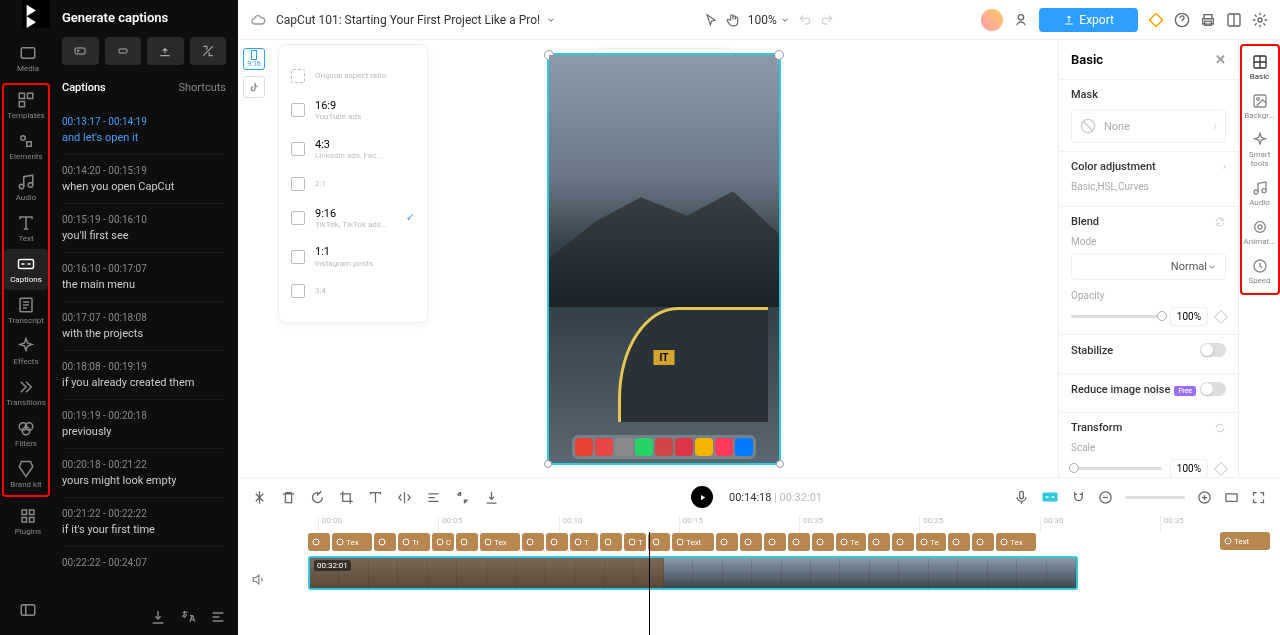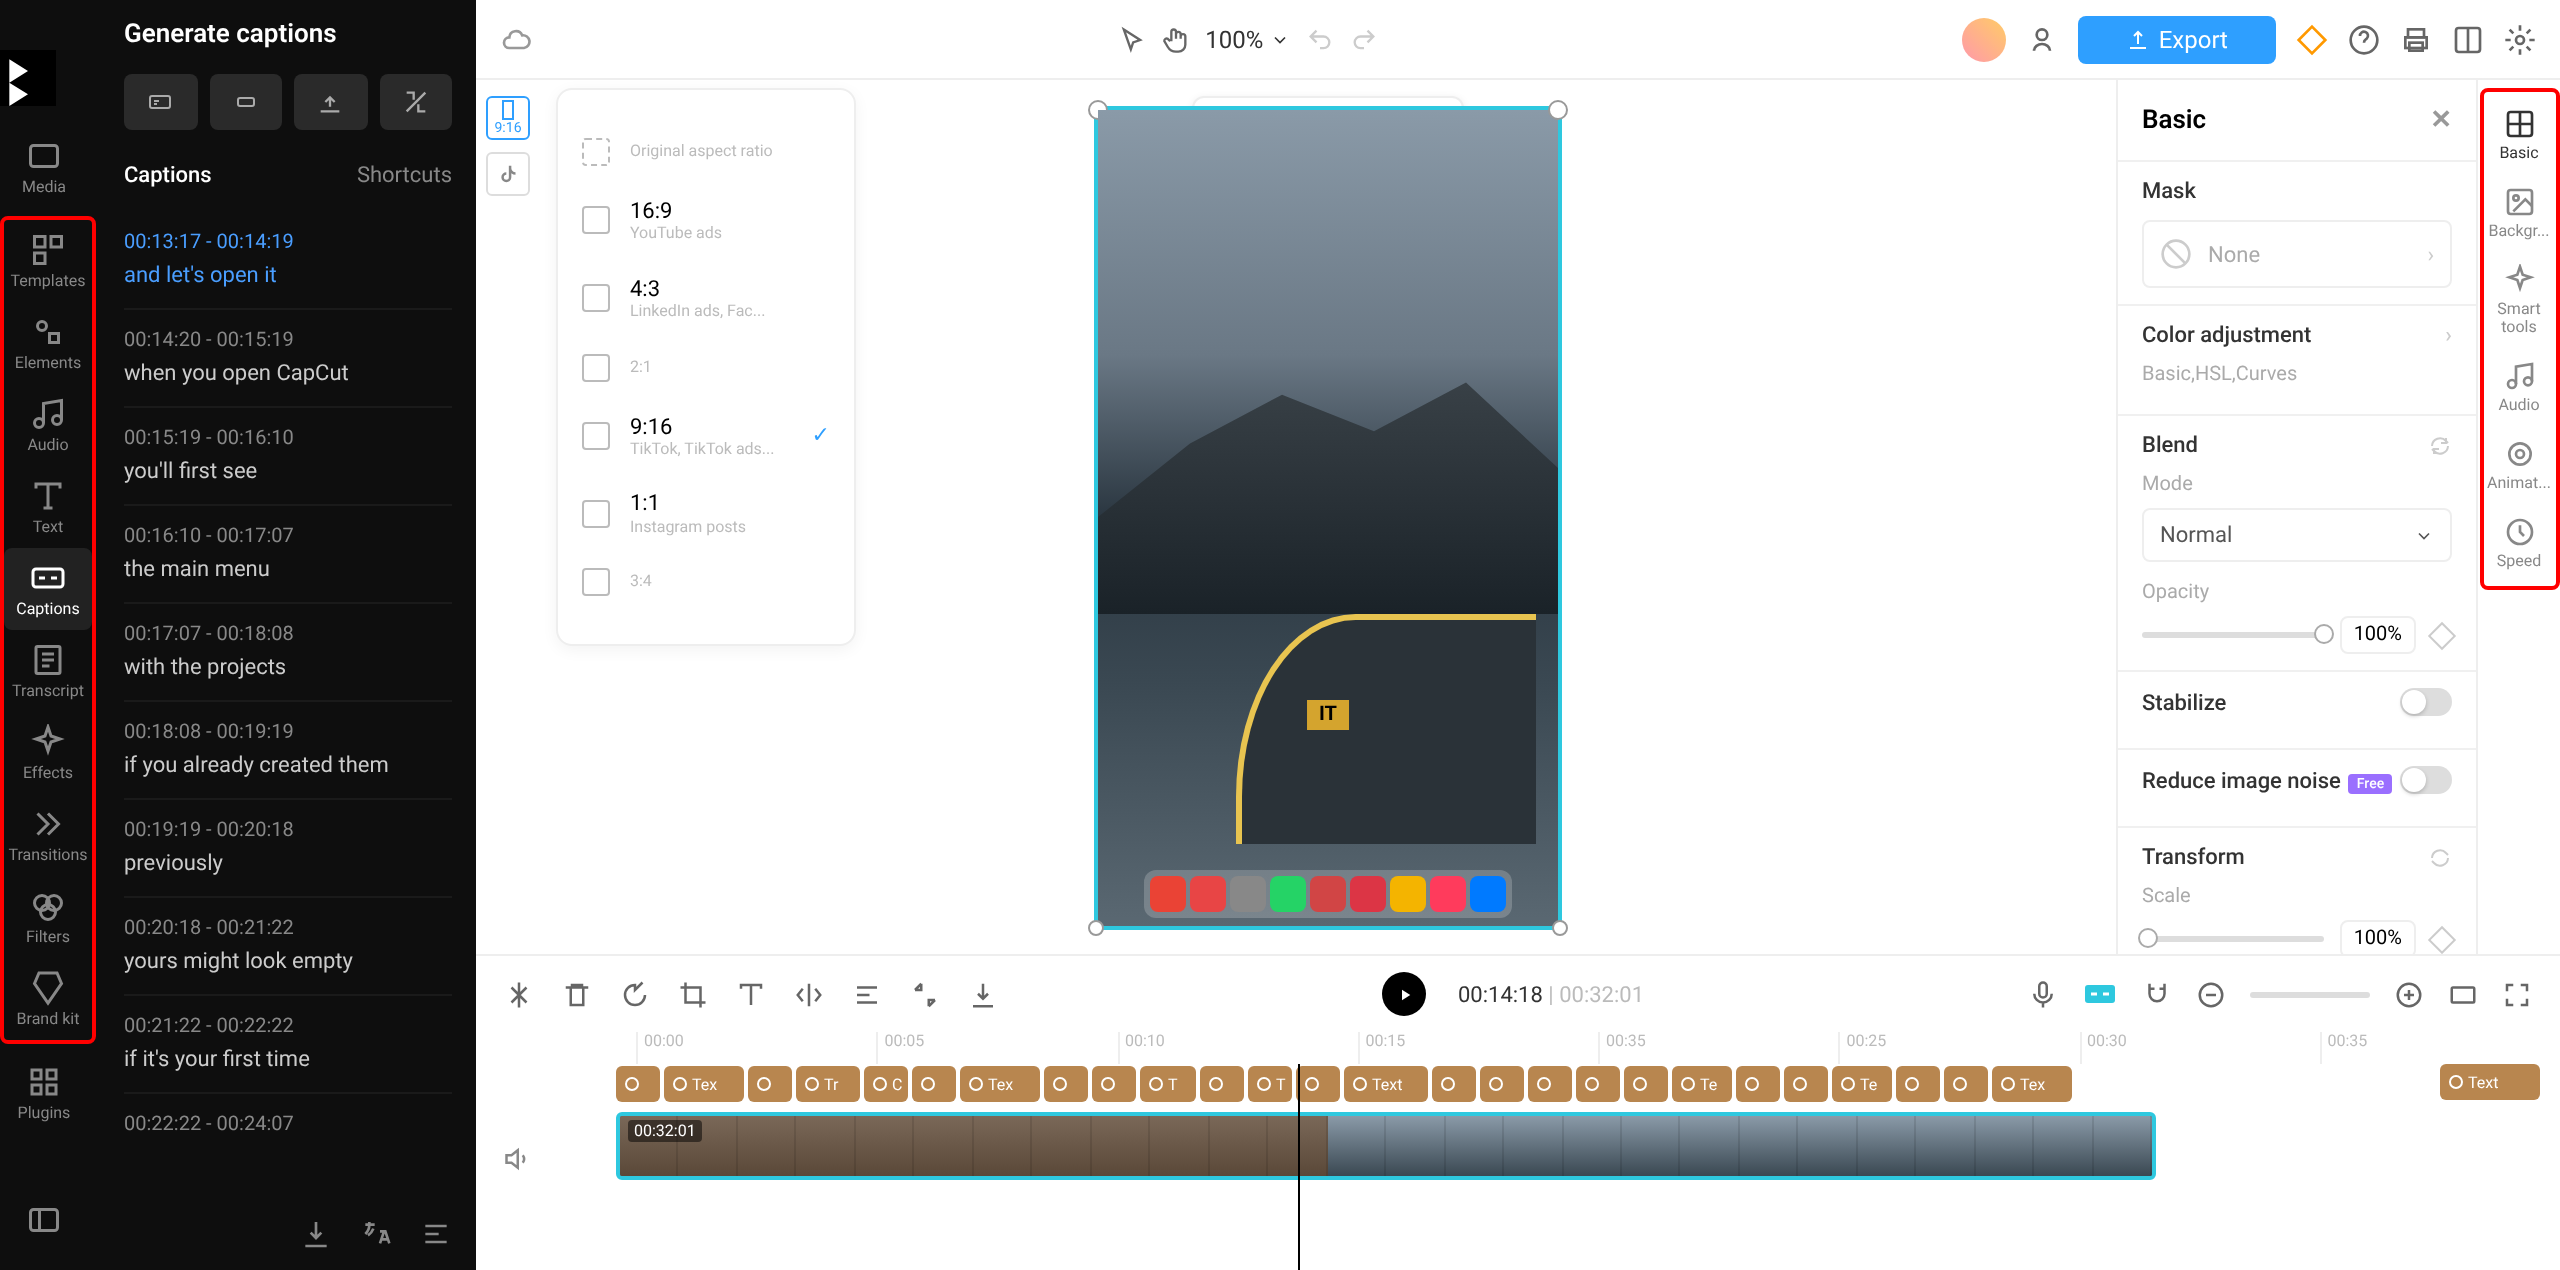--- a/index.html
+++ b/index.html
@@ -1,17 +1,17 @@
 <!DOCTYPE html>
 <html><head>
 <meta charset="utf-8">
 <style>
 *{margin:0;padding:0;box-sizing:border-box;font-family:-apple-system,BlinkMacSystemFont,'Segoe UI',Roboto,sans-serif}
 body{background:#fff;width:1280px;height:635px;overflow:hidden;display:flex}
-.left-rail{width:50px;background:#0e0e0e;display:flex;flex-direction:column;align-items:flex-start;padding-top:25px;gap:4px}
+.left-rail{width:50px;background:#0e0e0e;display:flex;flex-direction:column;align-items:flex-end;padding-top:0;gap:4px}
 .logo{width:28px;height:28px;background:#000;display:flex;align-items:center;justify-content:center;color:#fff;font-size:14px;font-weight:bold;margin-bottom:6px}
 .rail-item{display:flex;flex-direction:column;align-items:center;color:#888;font-size:8px;padding:6px 2px;cursor:pointer;width:44px;text-align:center}
 .rail-item.active{background:#222;color:#fff;border-radius:4px}
 .rail-item svg{width:18px;height:18px;margin-bottom:2px}
 .rail-highlight{border:2px solid red;border-radius:4px;padding:0}
 .rail-highlight-inner{display:flex;flex-direction:column}
 .bottom-rail{margin-top:auto;margin-bottom:8px}
 .captions-panel{width:188px;background:#0e0e0e;color:#fff;display:flex;flex-direction:column;padding:10px 12px;overflow-y:auto}
 .captions-panel h2{font-size:13px;font-weight:600;margin-bottom:12px}
 .cap-icons{display:flex;gap:6px;margin-bottom:16px}
@@ -62,21 +62,21 @@
 .dock{position:absolute;bottom:4px;left:50%;transform:translateX(-50%);display:flex;gap:2px;background:rgba(255,255,255,0.2);padding:3px;border-radius:6px}
 .dock-icon{width:18px;height:18px;border-radius:4px}
 .preview-toolbar{position:absolute;top:8px;left:50%;transform:translateX(-50%);background:#fff;border:1px solid #eee;border-radius:6px;display:flex;gap:4px;padding:4px;box-shadow:0 1px 4px rgba(0,0,0,.08)}
 .preview-toolbar .tb{width:22px;height:22px;display:flex;align-items:center;justify-content:center;color:#555;font-size:14px}
 .basic-panel{width:180px;border-left:1px solid #eee;display:flex;flex-direction:column;font-size:11px}
 .basic-header{display:flex;justify-content:space-between;align-items:center;padding:12px;font-size:13px;font-weight:600}
 .basic-section{padding:8px 12px;border-top:1px solid #f0f0f0}
 .basic-label{color:#333;font-weight:500;margin-bottom:8px;display:flex;justify-content:space-between;align-items:center}
 .basic-sublabel{color:#aaa;font-size:10px;margin-bottom:6px}
 .mask-box{border:1px solid #eee;border-radius:4px;padding:8px;display:flex;align-items:center;gap:8px;color:#aaa}
-.mode-select{border:1px solid #eee;border-radius:4px;padding:6px 8px;display:flex;justify-content:space-between;align-items:center;color:#555}
+.mode-select{border:1px solid #eee;border-radius:4px;padding:6px 8px;display:flex;justify-content:flex-end;align-items:center;color:#555}
 .slider-row{display:flex;align-items:center;gap:8px}
 .slider{flex:1;height:3px;background:#ddd;border-radius:2px;position:relative}
 .slider-thumb{position:absolute;width:10px;height:10px;background:#fff;border:1px solid #aaa;border-radius:50%;top:-4px}
 .slider-val{border:1px solid #eee;border-radius:4px;padding:3px 6px;font-size:10px;min-width:38px;text-align:center}
 .diamond{width:10px;height:10px;border:1px solid #ccc;transform:rotate(45deg)}
 .toggle{width:26px;height:14px;background:#ddd;border-radius:7px;position:relative}
 .toggle::after{content:'';position:absolute;width:12px;height:12px;background:#fff;border-radius:50%;top:1px;left:1px;box-shadow:0 1px 2px rgba(0,0,0,.2)}
 .free-badge{background:#9a6fff;color:#fff;font-size:7px;padding:1px 4px;border-radius:2px;margin-left:4px}
 .right-rail{width:42px;border-left:1px solid #eee;display:flex;flex-direction:column;align-items:center;padding-top:4px;gap:2px}
 .right-rail-highlight{border:2px solid red;border-radius:4px;padding:2px 0;display:flex;flex-direction:column;align-items:center;width:40px}
@@ -294,20 +294,26 @@
         <path d="M4 6h16M4 12h10M4 18h16"></path>
       </svg>
   </div>
 </div>
 
 <div class="main-area">
   <div class="top-bar">
     <svg width="16" height="16" viewBox="0 0 24 24" fill="none" stroke="#999" stroke-width="2">
         <path d="M18 18H7a4 4 0 110-8 5 5 0 019.6-1.5A3.5 3.5 0 1118 18z"></path>
       </svg>
+    <div class="project-name">
+        <span>CapCut 101: Starting Your First Project Like a Pro!</span>
+        <svg width="10" height="10" viewBox="0 0 24 24" fill="none" stroke="currentColor" stroke-width="2">
+          <path d="M6 9l6 6 6-6"></path>
+        </svg>
+      </div>
     <div class="top-center">
       <svg width="14" height="14" viewBox="0 0 24 24" fill="none" stroke="#666" stroke-width="2">
           <path d="M5 3l14 9-6 2-2 6z"></path>
         </svg>
       <svg width="14" height="14" viewBox="0 0 24 24" fill="none" stroke="#666" stroke-width="2">
           <path d="M8 13V5a2 2 0 114 0v6m0-4a2 2 0 114 0v4m0-2a2 2 0 114 0v7a6 6 0 01-6 6h-2a8 8 0 01-7-4l-3-5a2 2 0 013-2l2 2"></path>
         </svg>
       <div class="zoom">
           <span>100%</span>
           <svg width="10" height="10" viewBox="0 0 24 24" fill="none" stroke="currentColor" stroke-width="2">

